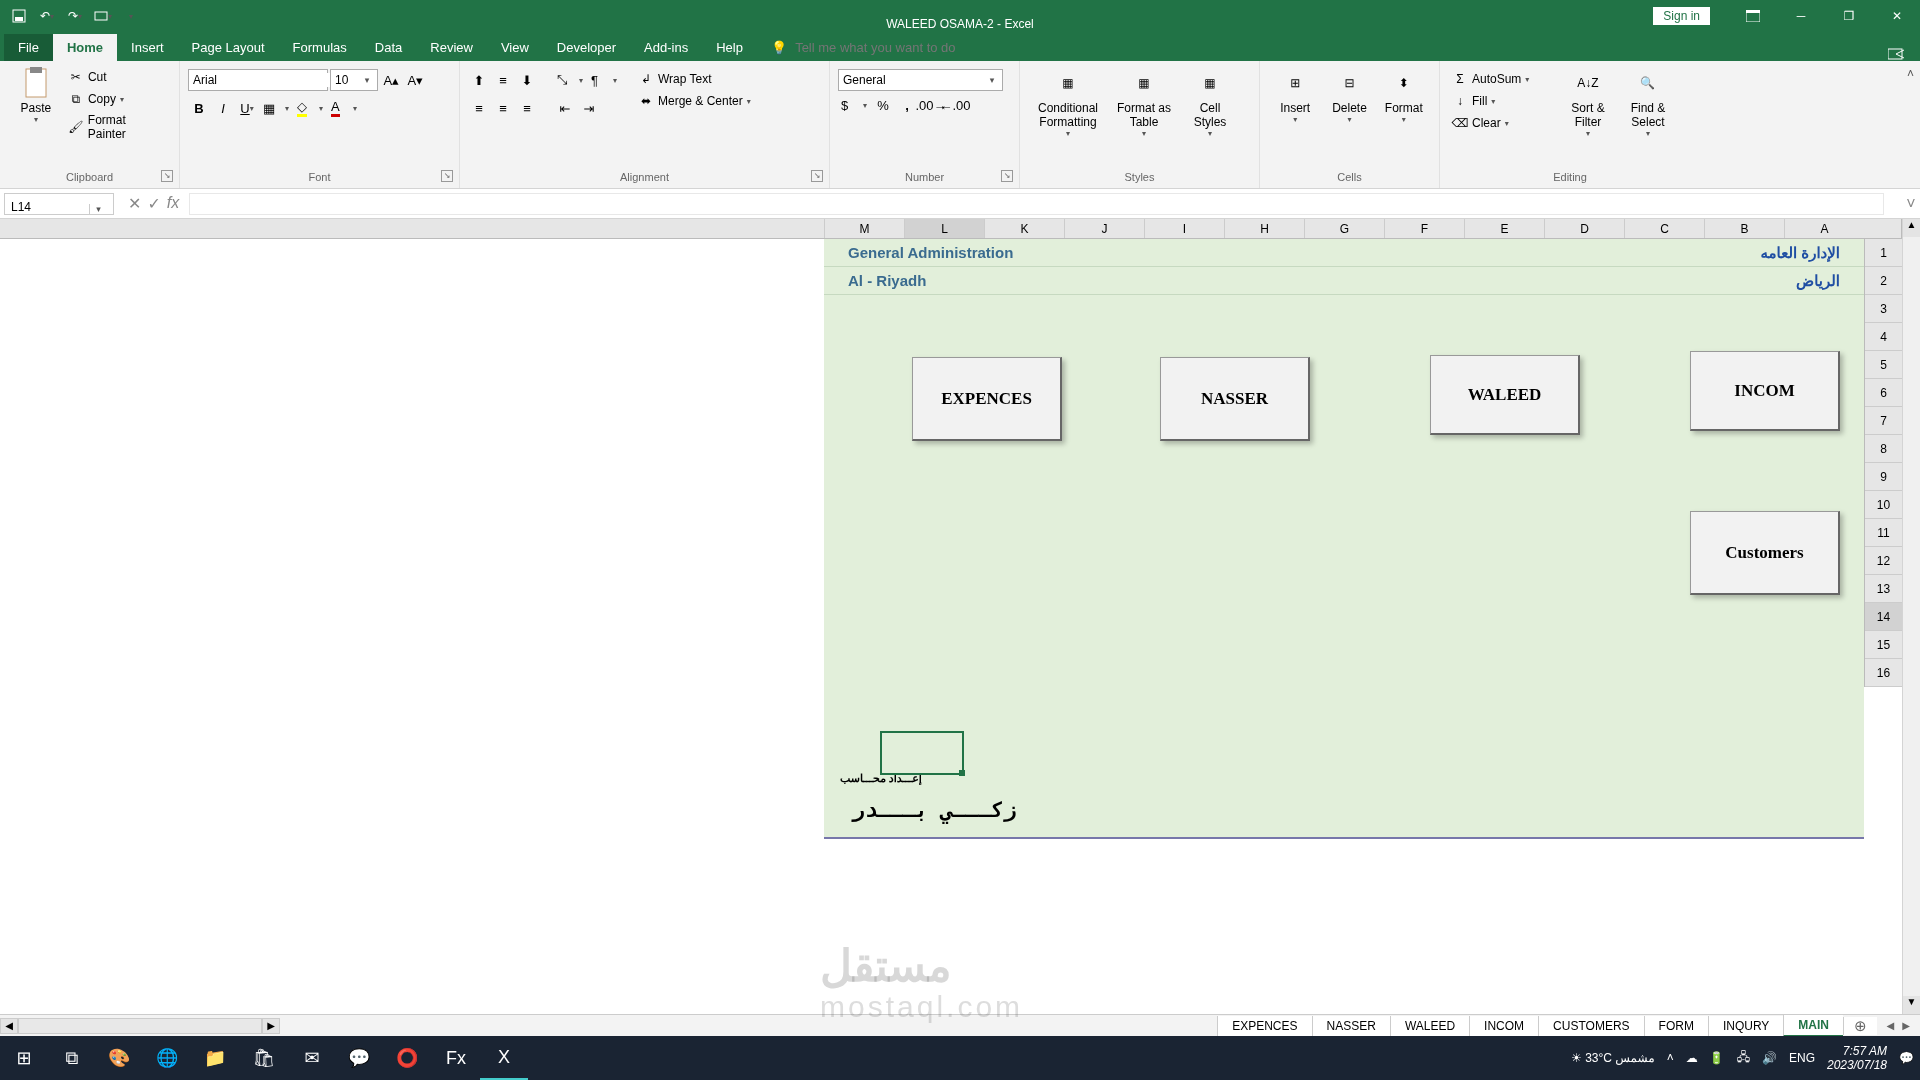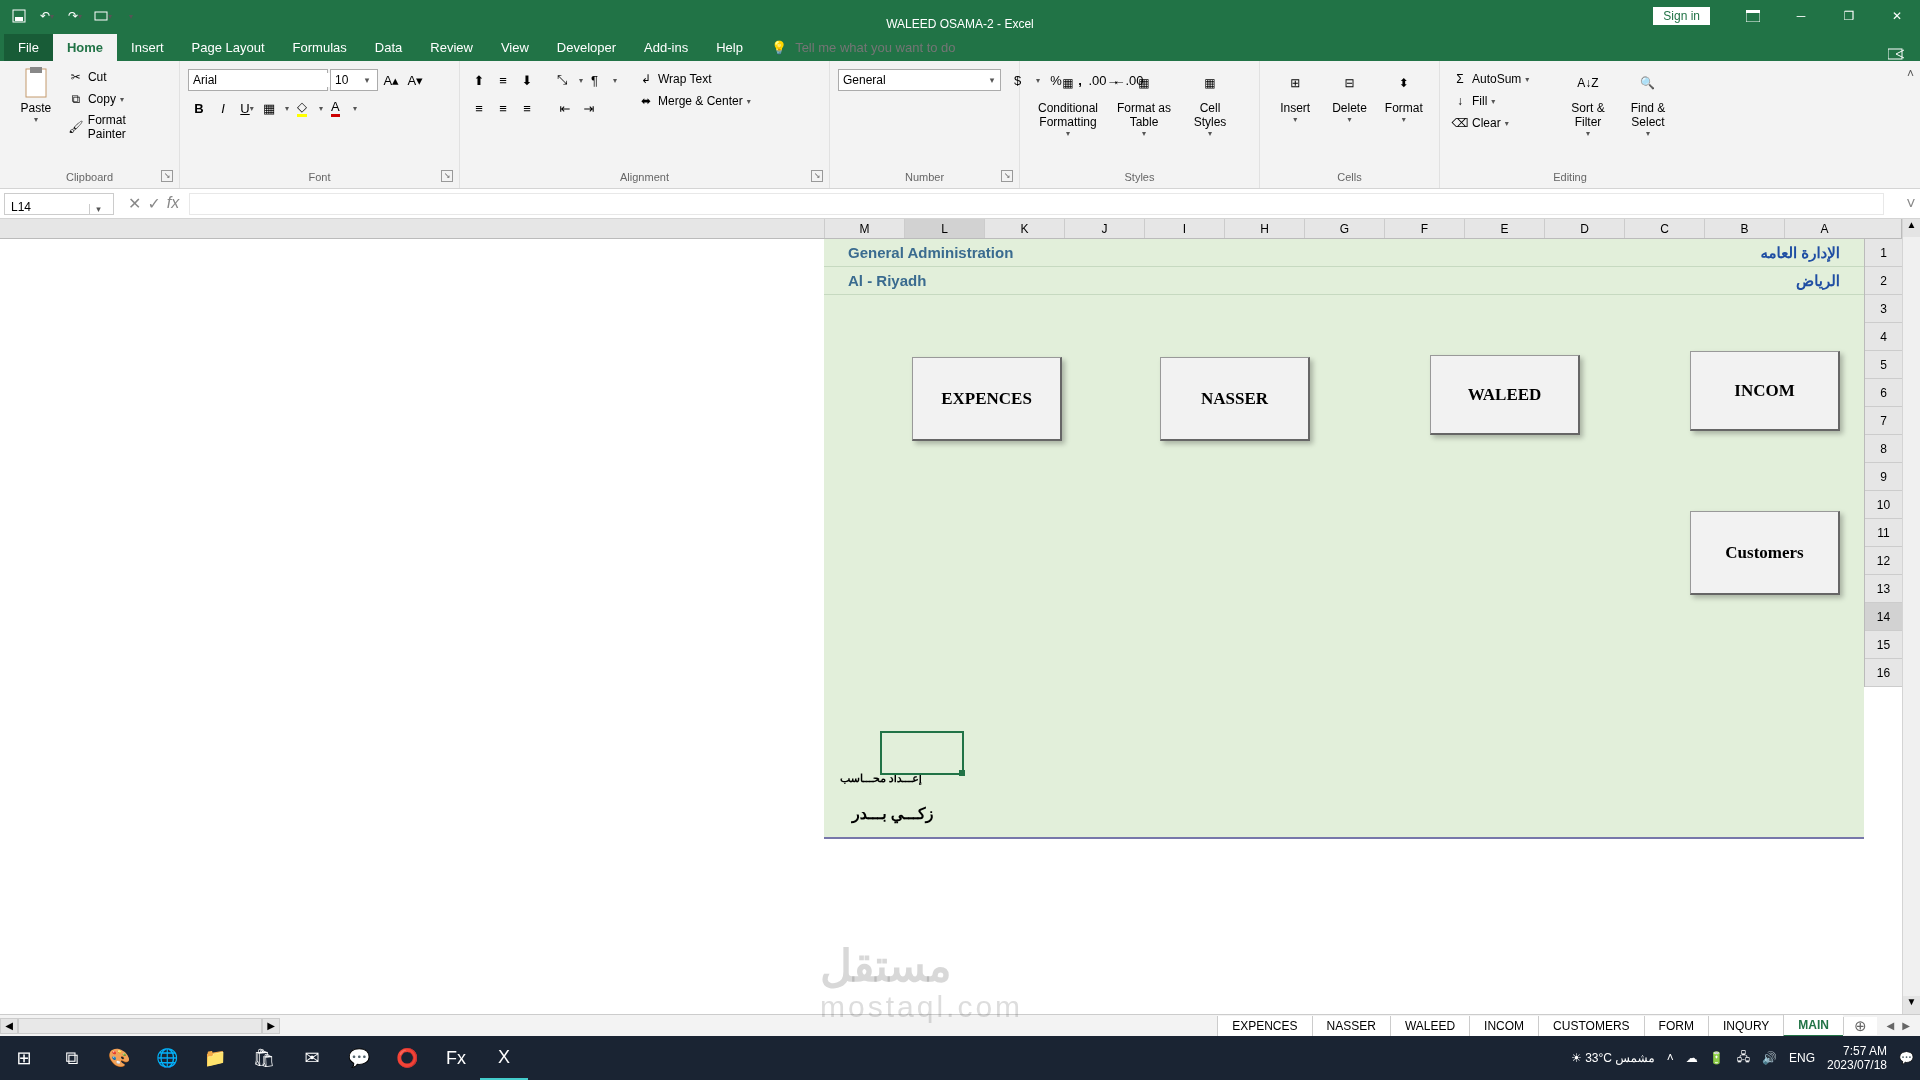--- a/index.html
+++ b/index.html
@@ -105,21 +105,21 @@
 .status .vb { width:26px; height:18px; border:1px solid #ccc; cursor:pointer; display:flex; align-items:center; justify-content:center; font-size:10px; }
 .status .zoom { display:flex; align-items:center; gap:4px; }
 .status .zoom .slider { width:100px; height:4px; background:#ccc; position:relative; }
 .status .zoom .slider .th { position:absolute; left:50%; top:-4px; width:8px; height:12px; background:#888; }
 
 
 .taskbar { position:absolute; bottom:0; left:0; right:0; height:44px; background:#1a2433; display:flex; align-items:center; color:#fff; }
 .taskbar .tb { width:48px; height:44px; display:flex; align-items:center; justify-content:center; cursor:pointer; font-size:18px; }
 .taskbar .apps { display:flex; }
 .taskbar .right { margin-left:auto; display:flex; align-items:center; gap:12px; padding-right:6px; font-size:12px; }
-.taskbar .clock { text-align:right; line-height:14px; }
+.taskbar .clock { text-align:right; line-height:14px;font-style:italic; }
 
 .watermark { position:absolute; left:820px; top:940px; font-size:44px; color:rgba(100,100,100,.25); font-weight:bold; letter-spacing:2px; }
 .watermarkB { position:absolute; left:820px; top:990px; font-size:30px; color:rgba(100,100,100,.22); letter-spacing:3px; }
 
 svg { display:block; }
 </style>
 </head>
 <body>
 
 <div class="titlebar">
@@ -284,21 +284,21 @@
             <span class="ic">⬌</span>
             <span>Merge &amp; Center</span>
             <span class="tri">▾</span>
           </div>
       </div>
     </div>
     <div class="label"><span>Alignment</span><span class="dlg">↘</span></div>
   </div>
 
   <div class="group" style="width:190px">
-    <div class="body" style="flex-direction:row;gap:10px;padding-top:4px">
+    <div class="body" style="flex-direction:column;gap:3px;padding-top:4px">
       <div class="combo" style="width:165px">
           <input style="width: 145px;" value="General">
           <span class="drop">▾</span>
         </div>
       <div class="rowbtns">
         <div class="ib split">$<span class="tri">▾</span></div>
         <div class="ib">%</div>
         <div class="ib">
             <b>,</b>
           </div>
@@ -447,21 +447,21 @@
             <span class="ar">الرياض</span>
           </div>
 
         <div class="btn3d" style="left:88px;top:118px;width:150px;height:84px">EXPENCES</div>
         <div class="btn3d" style="left:336px;top:118px;width:150px;height:84px">NASSER</div>
         <div class="btn3d" style="left:606px;top:116px;width:150px;height:80px">WALEED</div>
         <div class="btn3d" style="left:866px;top:112px;width:150px;height:80px">INCOM</div>
         <div class="btn3d" style="left:866px;top:272px;width:150px;height:84px">Customers</div>
 
         <div style="position:absolute;left:16px;bottom:52px;font-family:'Times New Roman';font-weight:bold;font-size:11px">إعـــداد محـــاسب</div>
-        <div style="position:absolute;left:28px;bottom:14px;font-family:Liberation Serif, serif;font-weight:bold;font-size:16px">زكـــي بـــدر</div>
+        <div style="position:absolute;left:28px;bottom:14px;font-family:Liberation Mono, monospace;font-weight:bold;font-size:21px">زكـــي بـــدر</div>
       </div>
       <div class="selcell" style="left:880px;top:492px;width:84px;height:44px">
           <div class="handle"></div>
         </div>
     </div>
   </div>
   <div class="vsb">
       <div class="up">▲</div>
       <div style="flex:1"></div>
       <div class="dn">▼</div>

